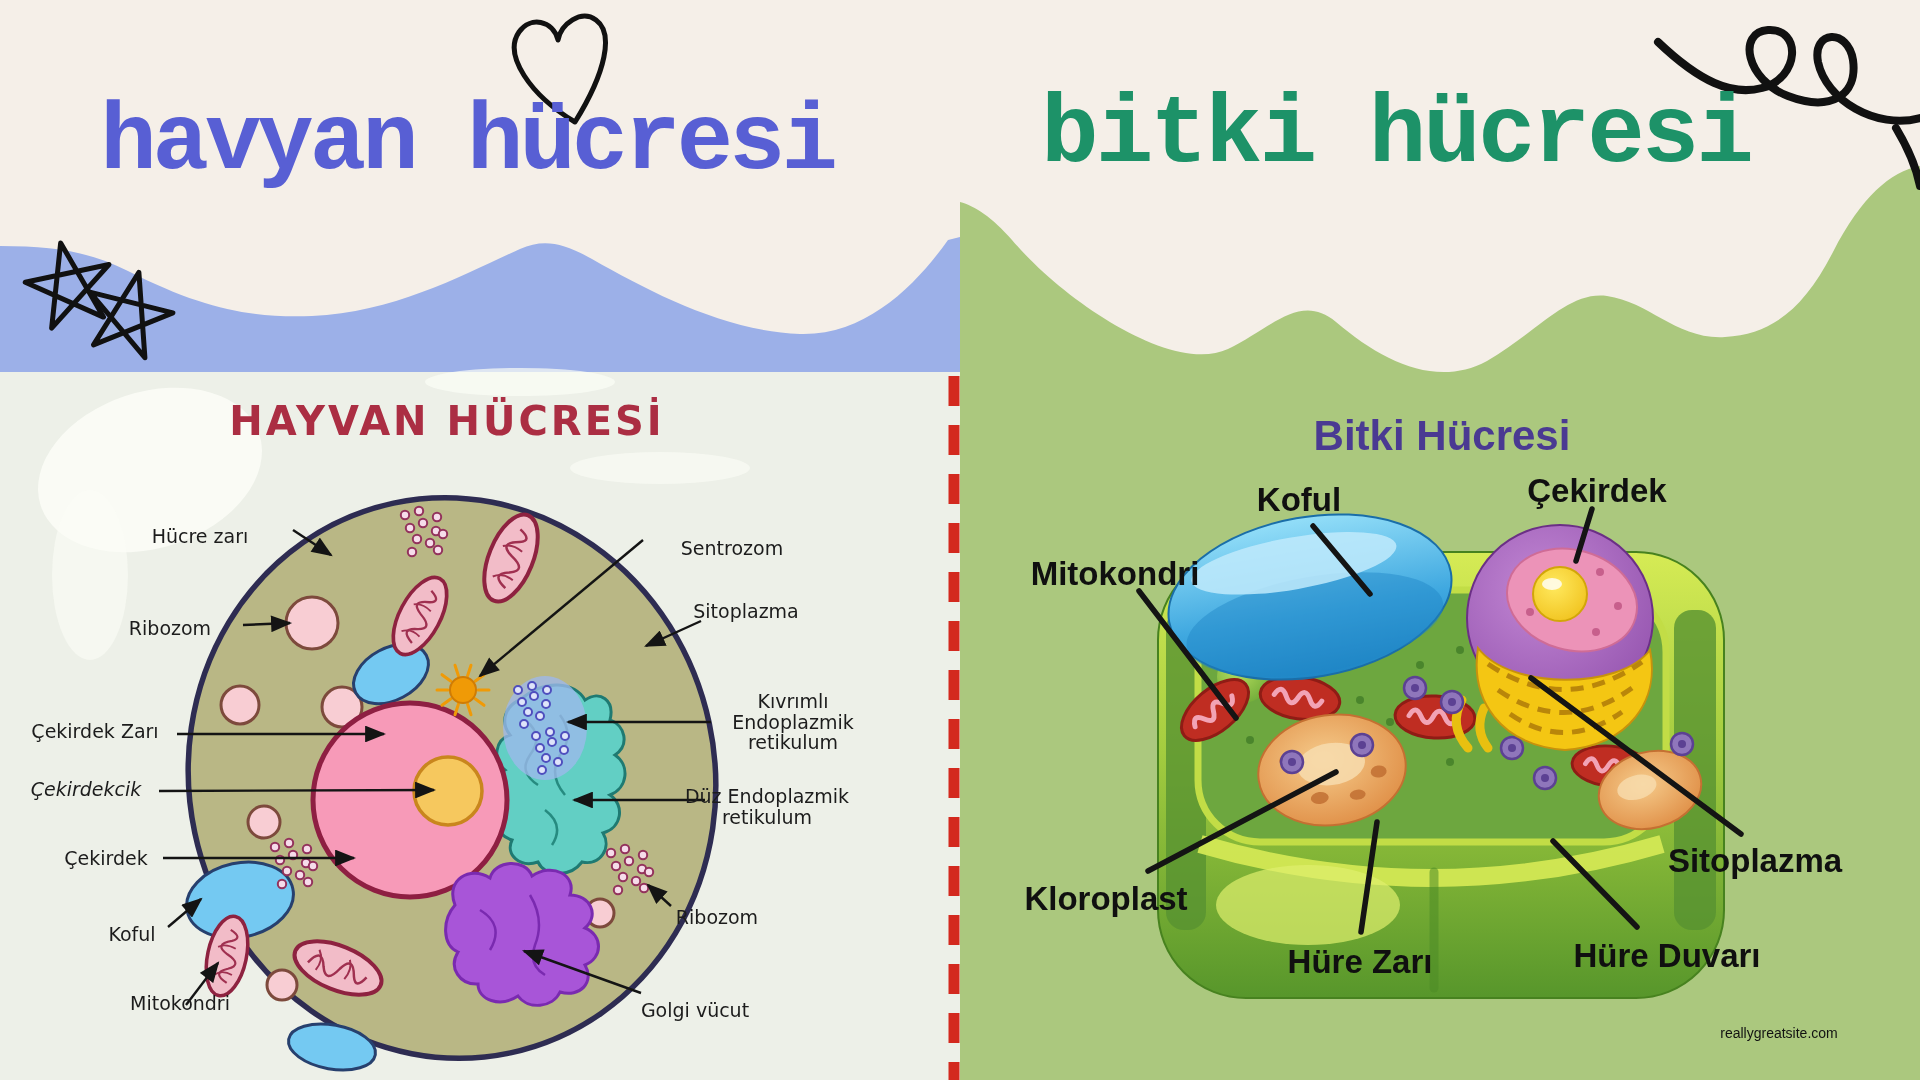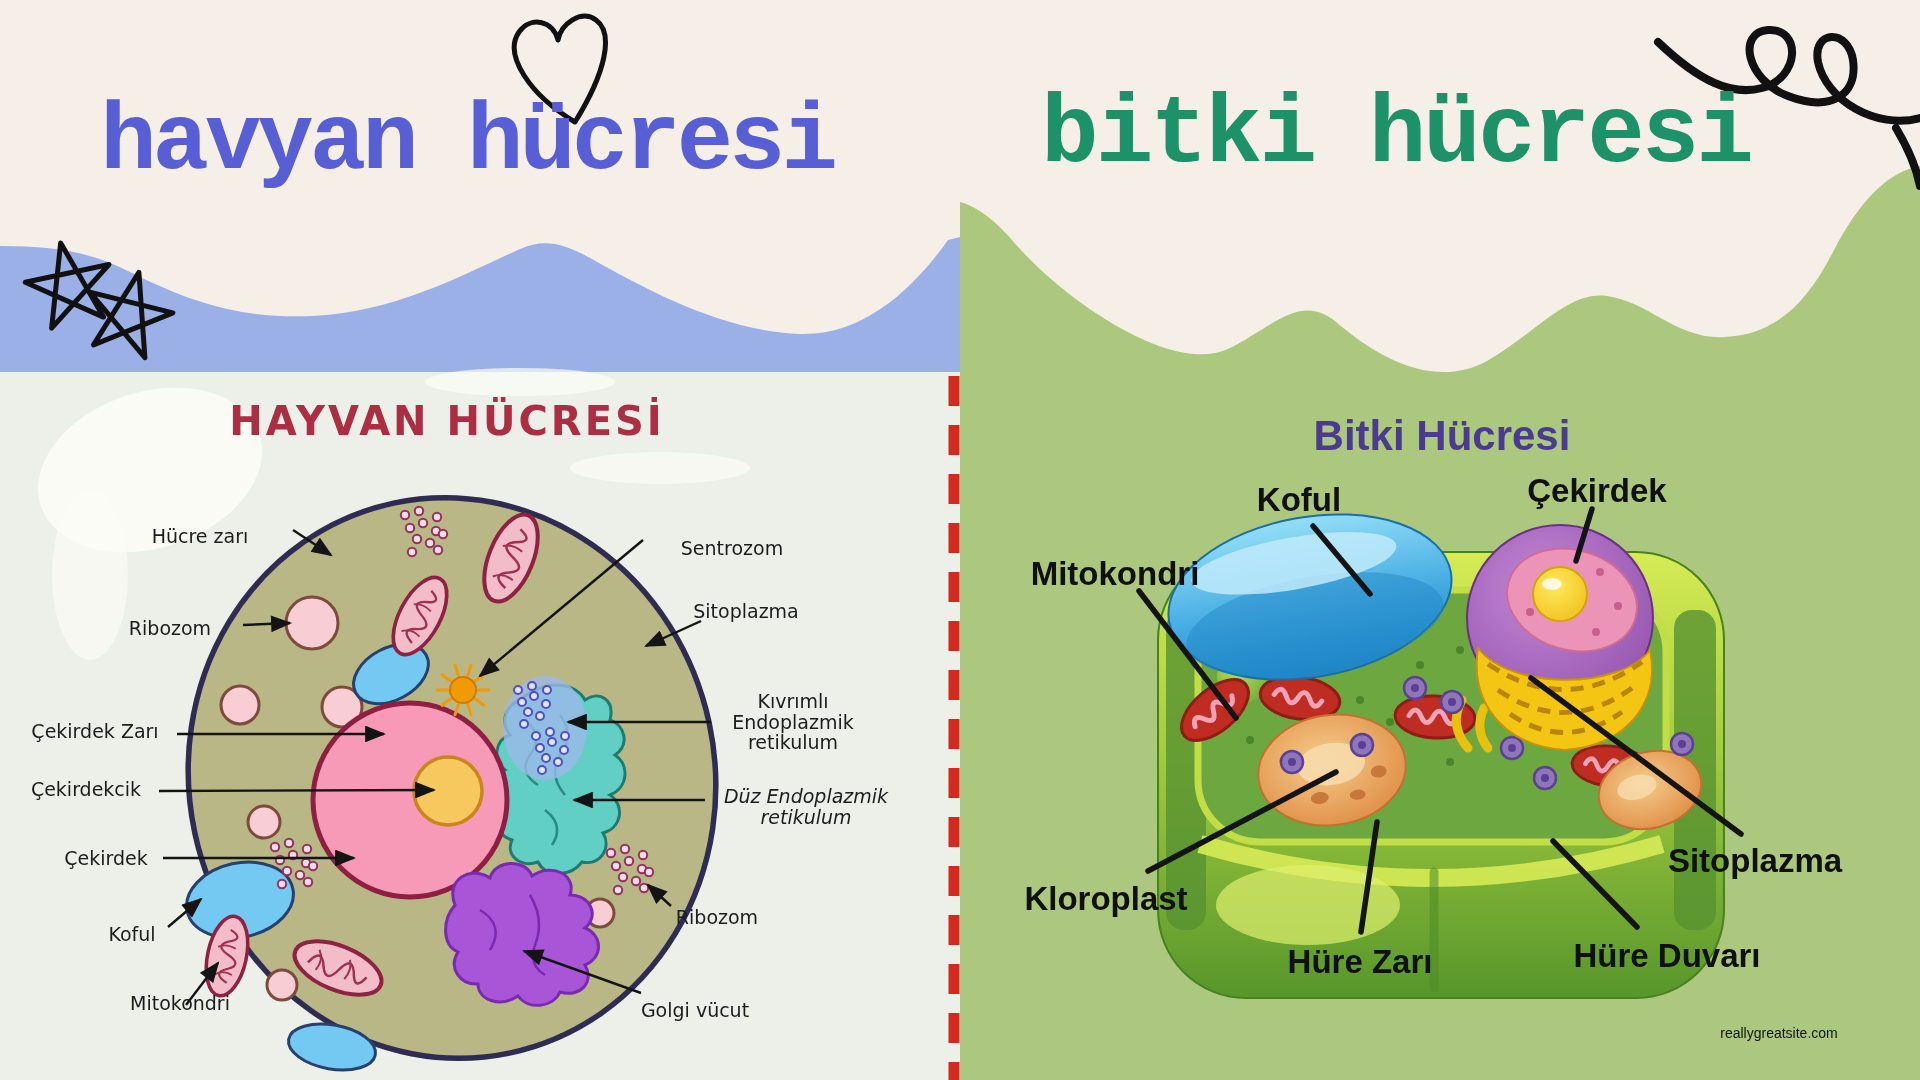--- a/index.html
+++ b/index.html
@@ -14,28 +14,28 @@
   #animal-heading{position:absolute;left:447px;top:421px;transform:translate(-50%,-50%);
     font-size:40px;font-weight:bold;letter-spacing:3px;color:var(--animal-heading,#ab2e43);white-space:nowrap;}
   #plant-heading{position:absolute;left:1442px;top:436px;transform:translate(-50%,-50%);
     font-family:"Liberation Sans",sans-serif;font-size:42px;font-weight:bold;color:var(--plant-heading,#4a3a92);white-space:nowrap;}
 
   .alabel{position:absolute;transform:translate(-50%,-50%);font-size:19px;color:var(--ink,#1c1c1c);white-space:nowrap;}
   .alabel.wrap{white-space:normal;text-align:center;line-height:1.08;}
   #al-hucre-zari{left:200px;top:536px;}
   #al-lizozom{left:170px;top:628px;}
   #al-cekirdek-zari{left:95px;top:731px;}
-  #al-cekirdekcik{left:86px;top:789px;}
+  #al-cekirdekcik{left:86px;top:789px;font-style:italic;}
   #al-cekirdek{left:106px;top:858px;}
   #al-koful{left:132px;top:934px;}
   #al-mitokondri{left:180px;top:1003px;}
   #al-sentrozom{left:732px;top:532px;margin-top:16px;}
   #al-sitoplazma{left:746px;top:611px;}
   #al-kivrimli{left:793px;top:722px;width:180px;}
-  #al-duz{left:806px;top:807px;width:230px;font-style:italic;}
+  #al-duz{left:767px;top:807px;width:230px;}
   #al-ribozom{left:717px;top:917px;}
   #al-golgi{left:695px;top:1002px;margin-top:8px;}
 
   .plabel{position:absolute;transform:translate(-50%,-50%);font-family:"Liberation Sans",sans-serif;
     font-size:33px;font-weight:bold;color:#101010;white-space:nowrap;}
   #pl-koful{left:1299px;top:500px;}
   #pl-cekirdek{left:1597px;top:491px;}
   #pl-mitokondri{left:1115px;top:574px;}
   #pl-kloroplast{left:1106px;top:899px;}
   #pl-hure-zari{left:1360px;top:962px;}

